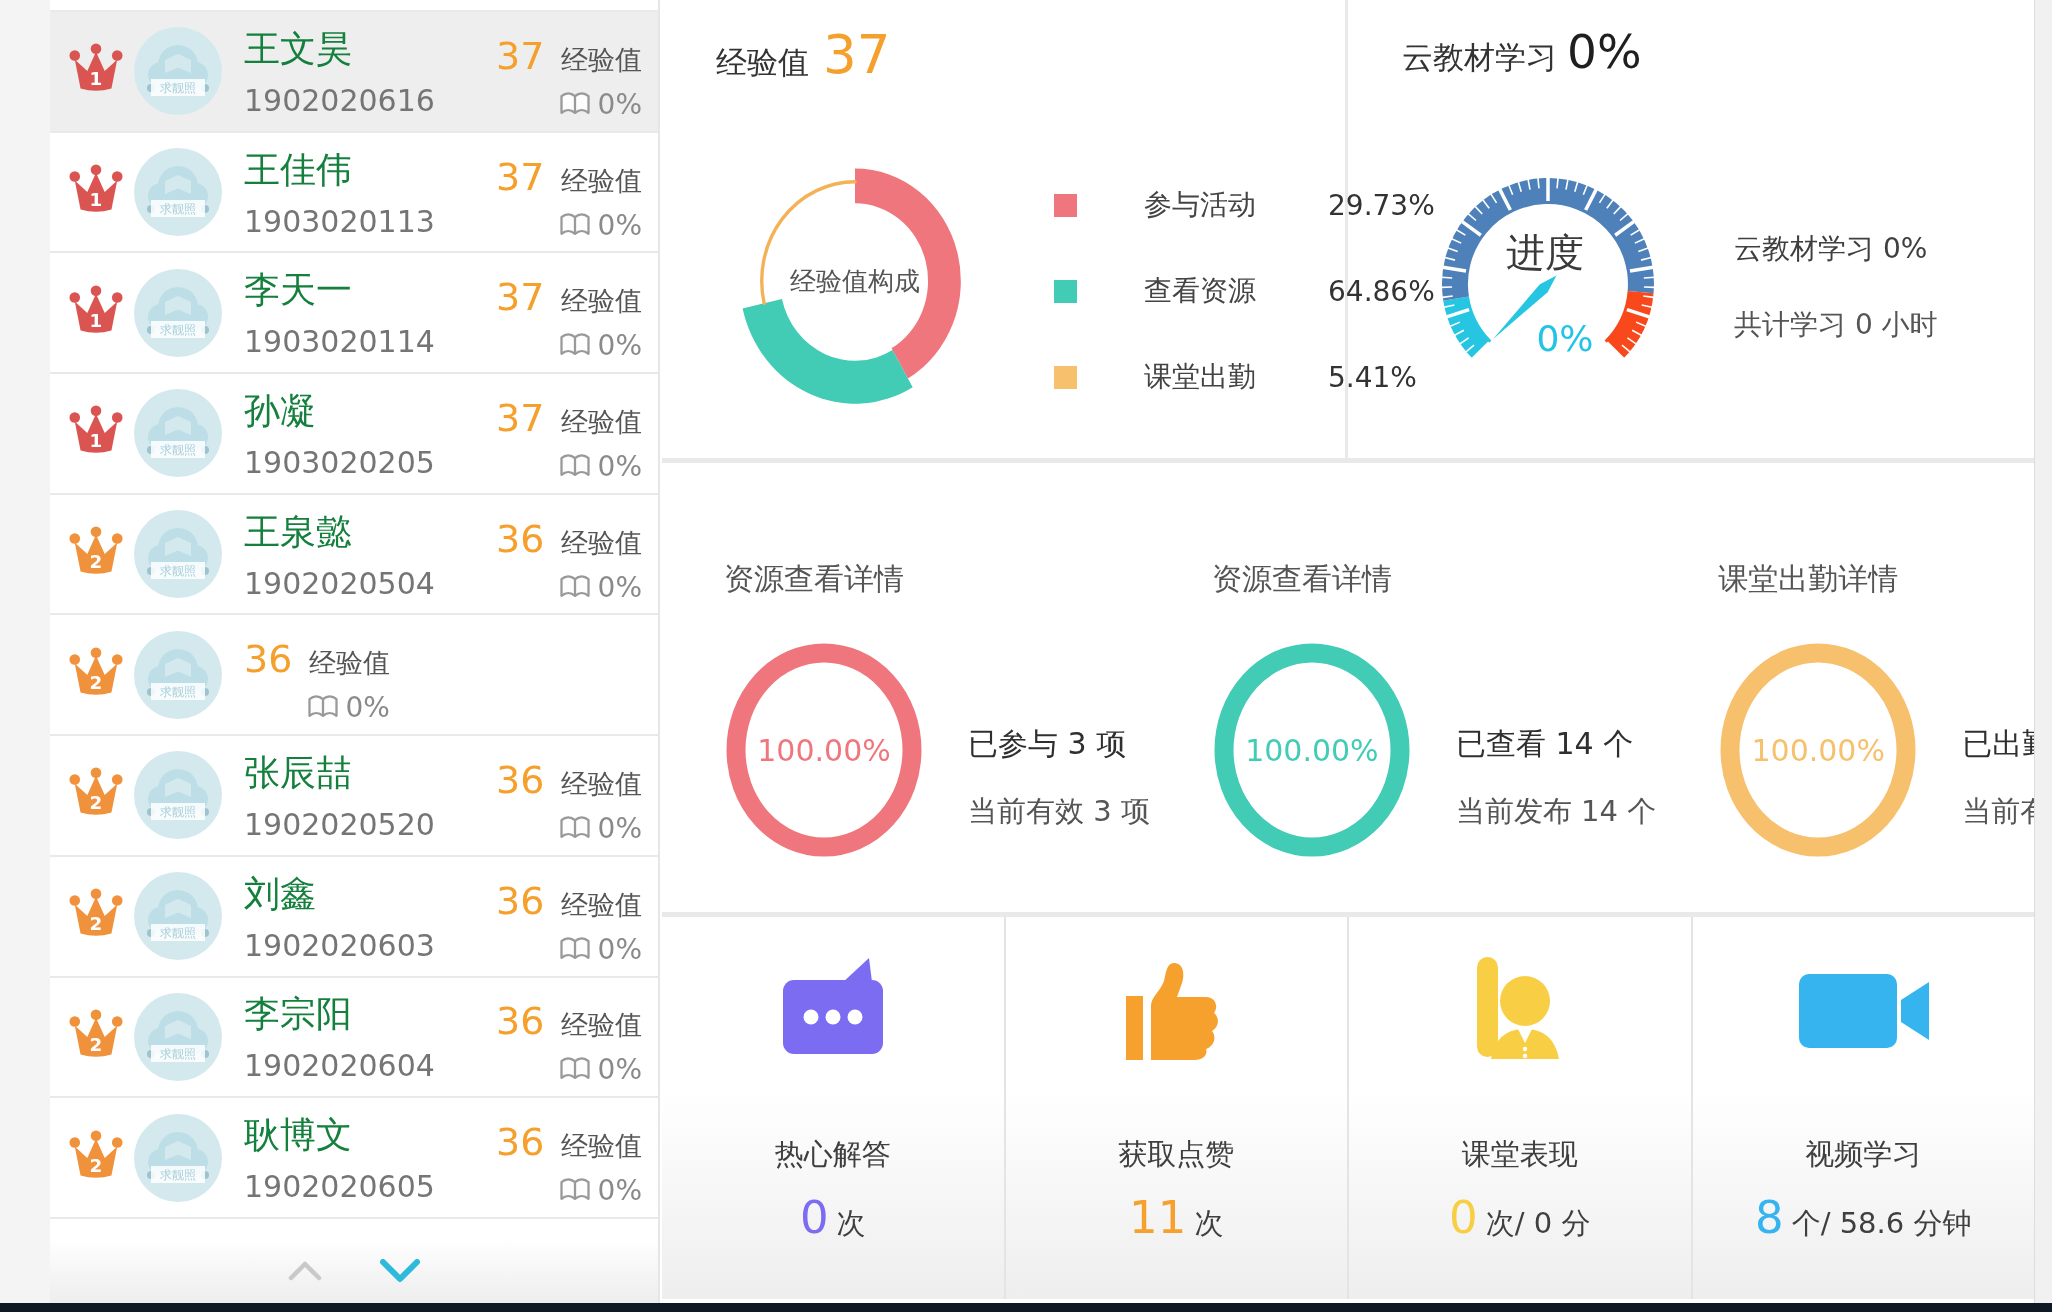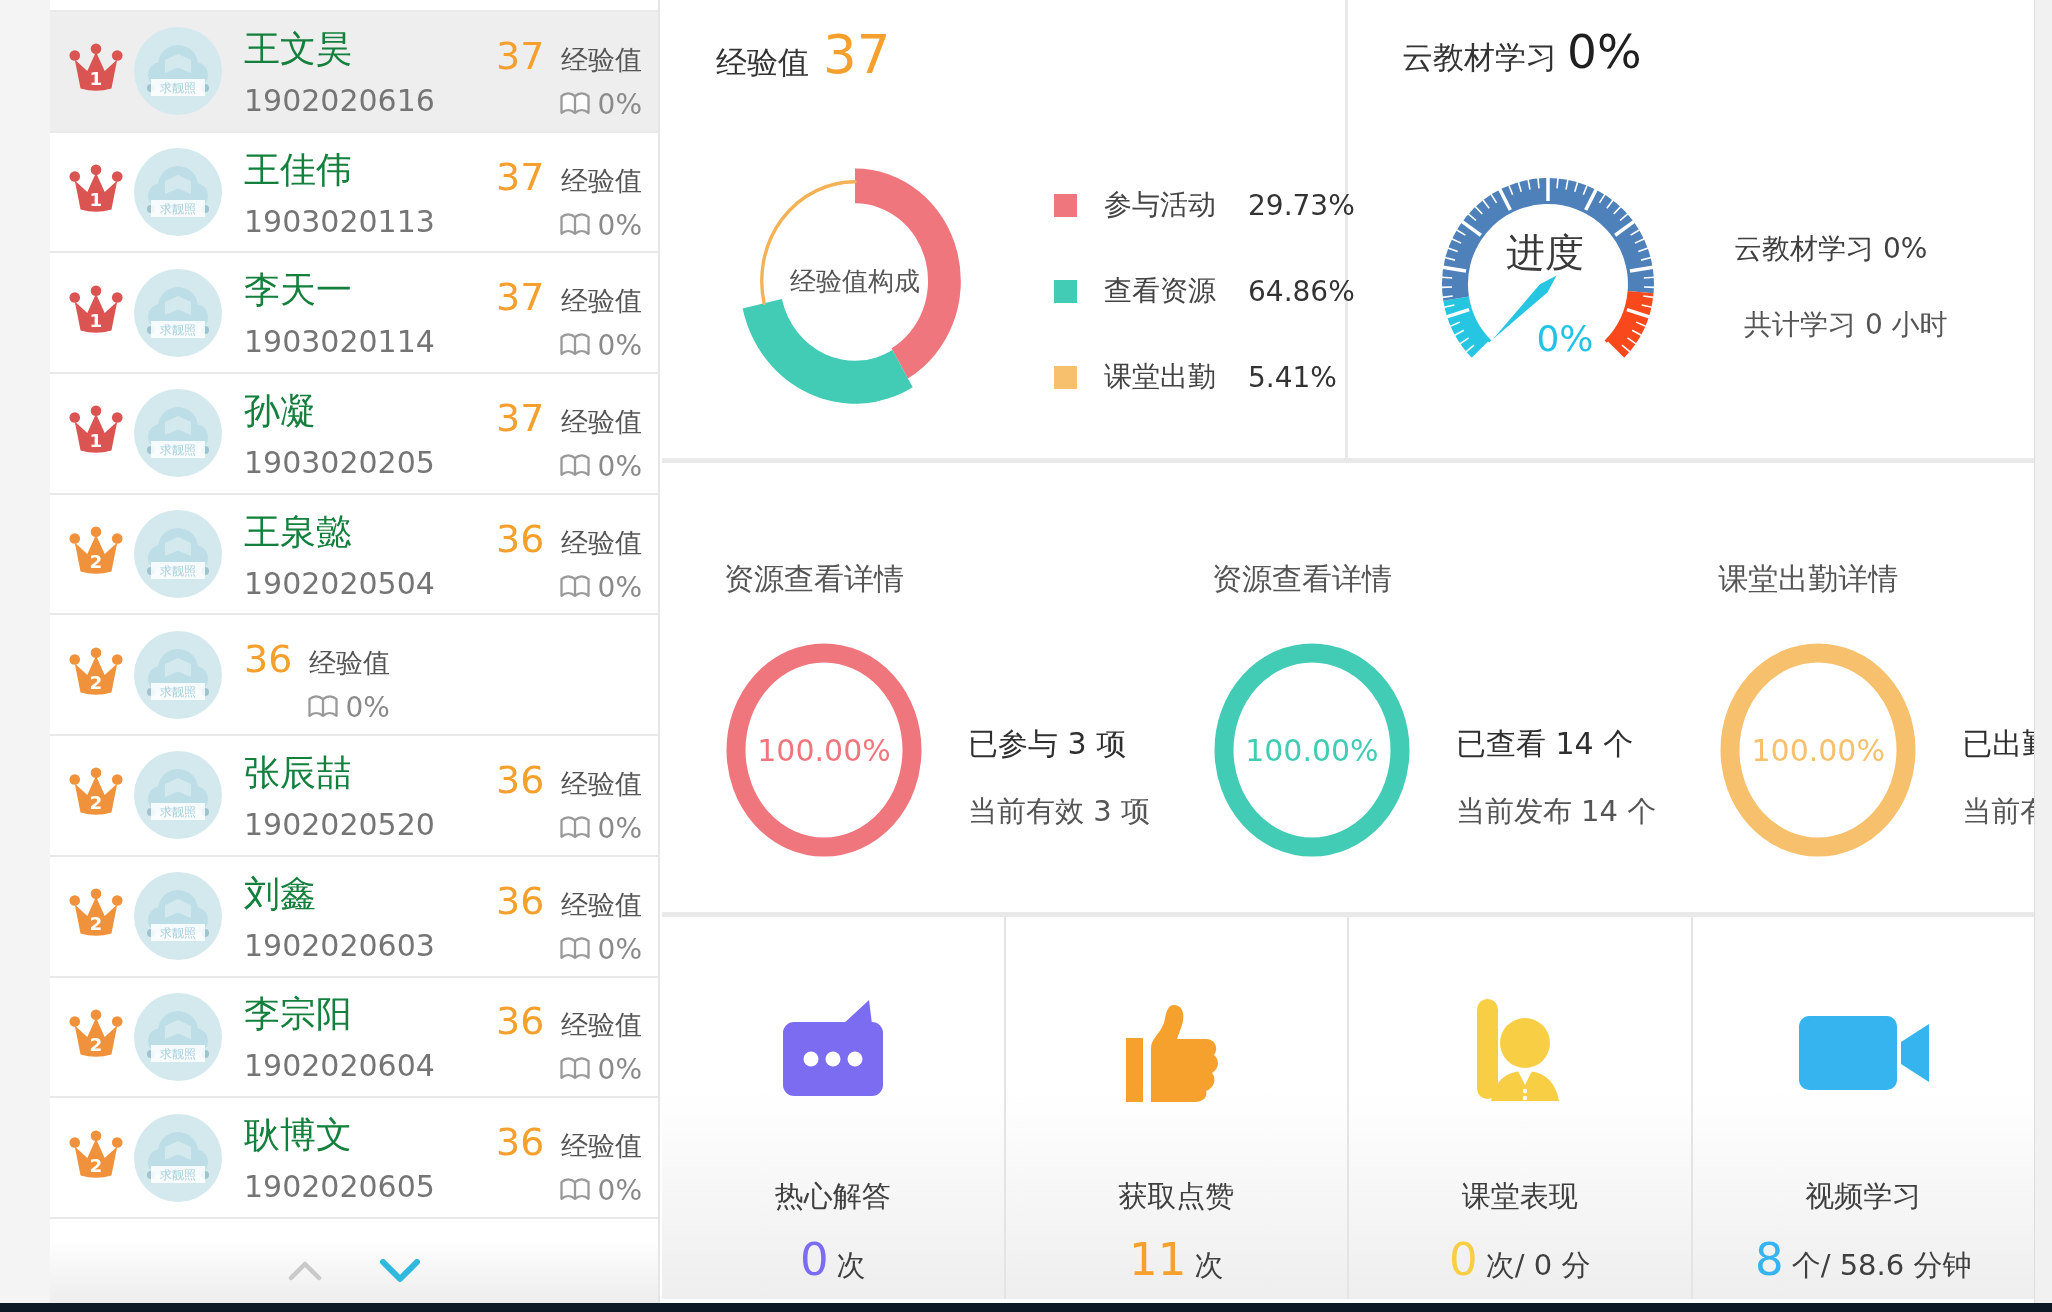--- a/index.html
+++ b/index.html
@@ -38,43 +38,43 @@
   .cloud-panel { flex:1; position:relative; }
   .h-div { height:5px; background:#e9e9e9; }
   .panel-head { position:absolute; top:24px; left:54px; display:flex; align-items:baseline; }
   .panel-title { font-size:31px; color:#333; }
   .panel-big { font-size:53px; color:#f5a02c; margin-left:14px; }
   .panel-big.dark { color:#1f1f1f; font-size:47px; margin-left:10px; }
   
   .donut-wrap { position:absolute; left:68px; top:148px; width:250px; height:266px; }
   .donut-center { position:absolute; inset:0; display:flex; align-items:center; justify-content:center; font-size:26px; color:#555; }
   .legend { position:absolute; left:392px; top:186px; display:flex; flex-direction:column; gap:48px; }
-  .legend-item { display:flex; align-items:center; font-size:28px; white-space:nowrap; }
+  .legend-item { display:flex; align-items:center; font-size:28px; white-space:nowrap;gap:40px; }
   .legend-swatch { width:23px; height:23px; margin-right:27px; flex:0 0 auto; }
   .legend-label { color:#444; margin-right:32px; }
   .legend-value { color:#333; }
   
   .gauge-wrap { position:absolute; left:50px; top:152px; width:300px; height:260px; }
   .gauge-title { position:absolute; left:97px; top:226px; width:200px; text-align:center; font-size:39px; color:#3a3a3a; }
   .gauge-value { position:absolute; left:117px; top:318px; width:200px; text-align:center; font-size:36px; color:#22c3e6; }
   .cloud-info1 { position:absolute; left:386px; top:230px; font-size:28px; color:#3f3f3f; }
-  .cloud-info2 { position:absolute; left:396px; top:306px; font-size:28px; color:#555; }
+  .cloud-info2 { position:absolute; left:386px; top:306px; font-size:28px; color:#555; }
   
   .details-row { height:449px; display:flex; }
   .detail-group { flex:1; padding:96px 0 0 62px; }
   .detail-title { font-size:30px; color:#555; }
   .detail-body { display:flex; margin-top:40px; }
   .ring-wrap { position:relative; width:200px; height:220px; flex:0 0 auto; }
   .ring-pct { position:absolute; inset:0; display:flex; align-items:center; justify-content:center; font-size:30px; }
   .detail-lines { margin-left:44px; margin-top:84px; white-space:nowrap; }
   .detail-line1 { font-size:30px; color:#2f2f2f; }
   .detail-line2 { font-size:29px; color:#555; margin-top:27px; }
   
   .stats-row { height:382px; display:flex; background:linear-gradient(180deg,#ffffff 45%,#eeeeee 100%); }
-  .stat-card { flex:1; border-right:2px solid #e4e4e4; display:flex; flex-direction:column; align-items:center; padding-top:76px; }
+  .stat-card { flex:1; border-right:2px solid #e4e4e4; display:flex; flex-direction:column; align-items:center; padding-top:34px; }
   .stat-card:last-child { border-right:none; }
   .stat-icon { height:118px; display:flex; align-items:center; justify-content:center; }
   .stat-label { margin-top:66px; font-size:29px; color:#3f3f3f; }
   .stat-value { margin-top:16px; display:flex; align-items:baseline; }
   .stat-num { font-size:45px; }
   .stat-unit { font-size:29px; color:#3f3f3f; margin-left:8px; }
   .bottom-bar { position:absolute; left:0; right:0; bottom:0; height:9px; background:#0d1a26; }
 </style>
 </head>
 <body>

